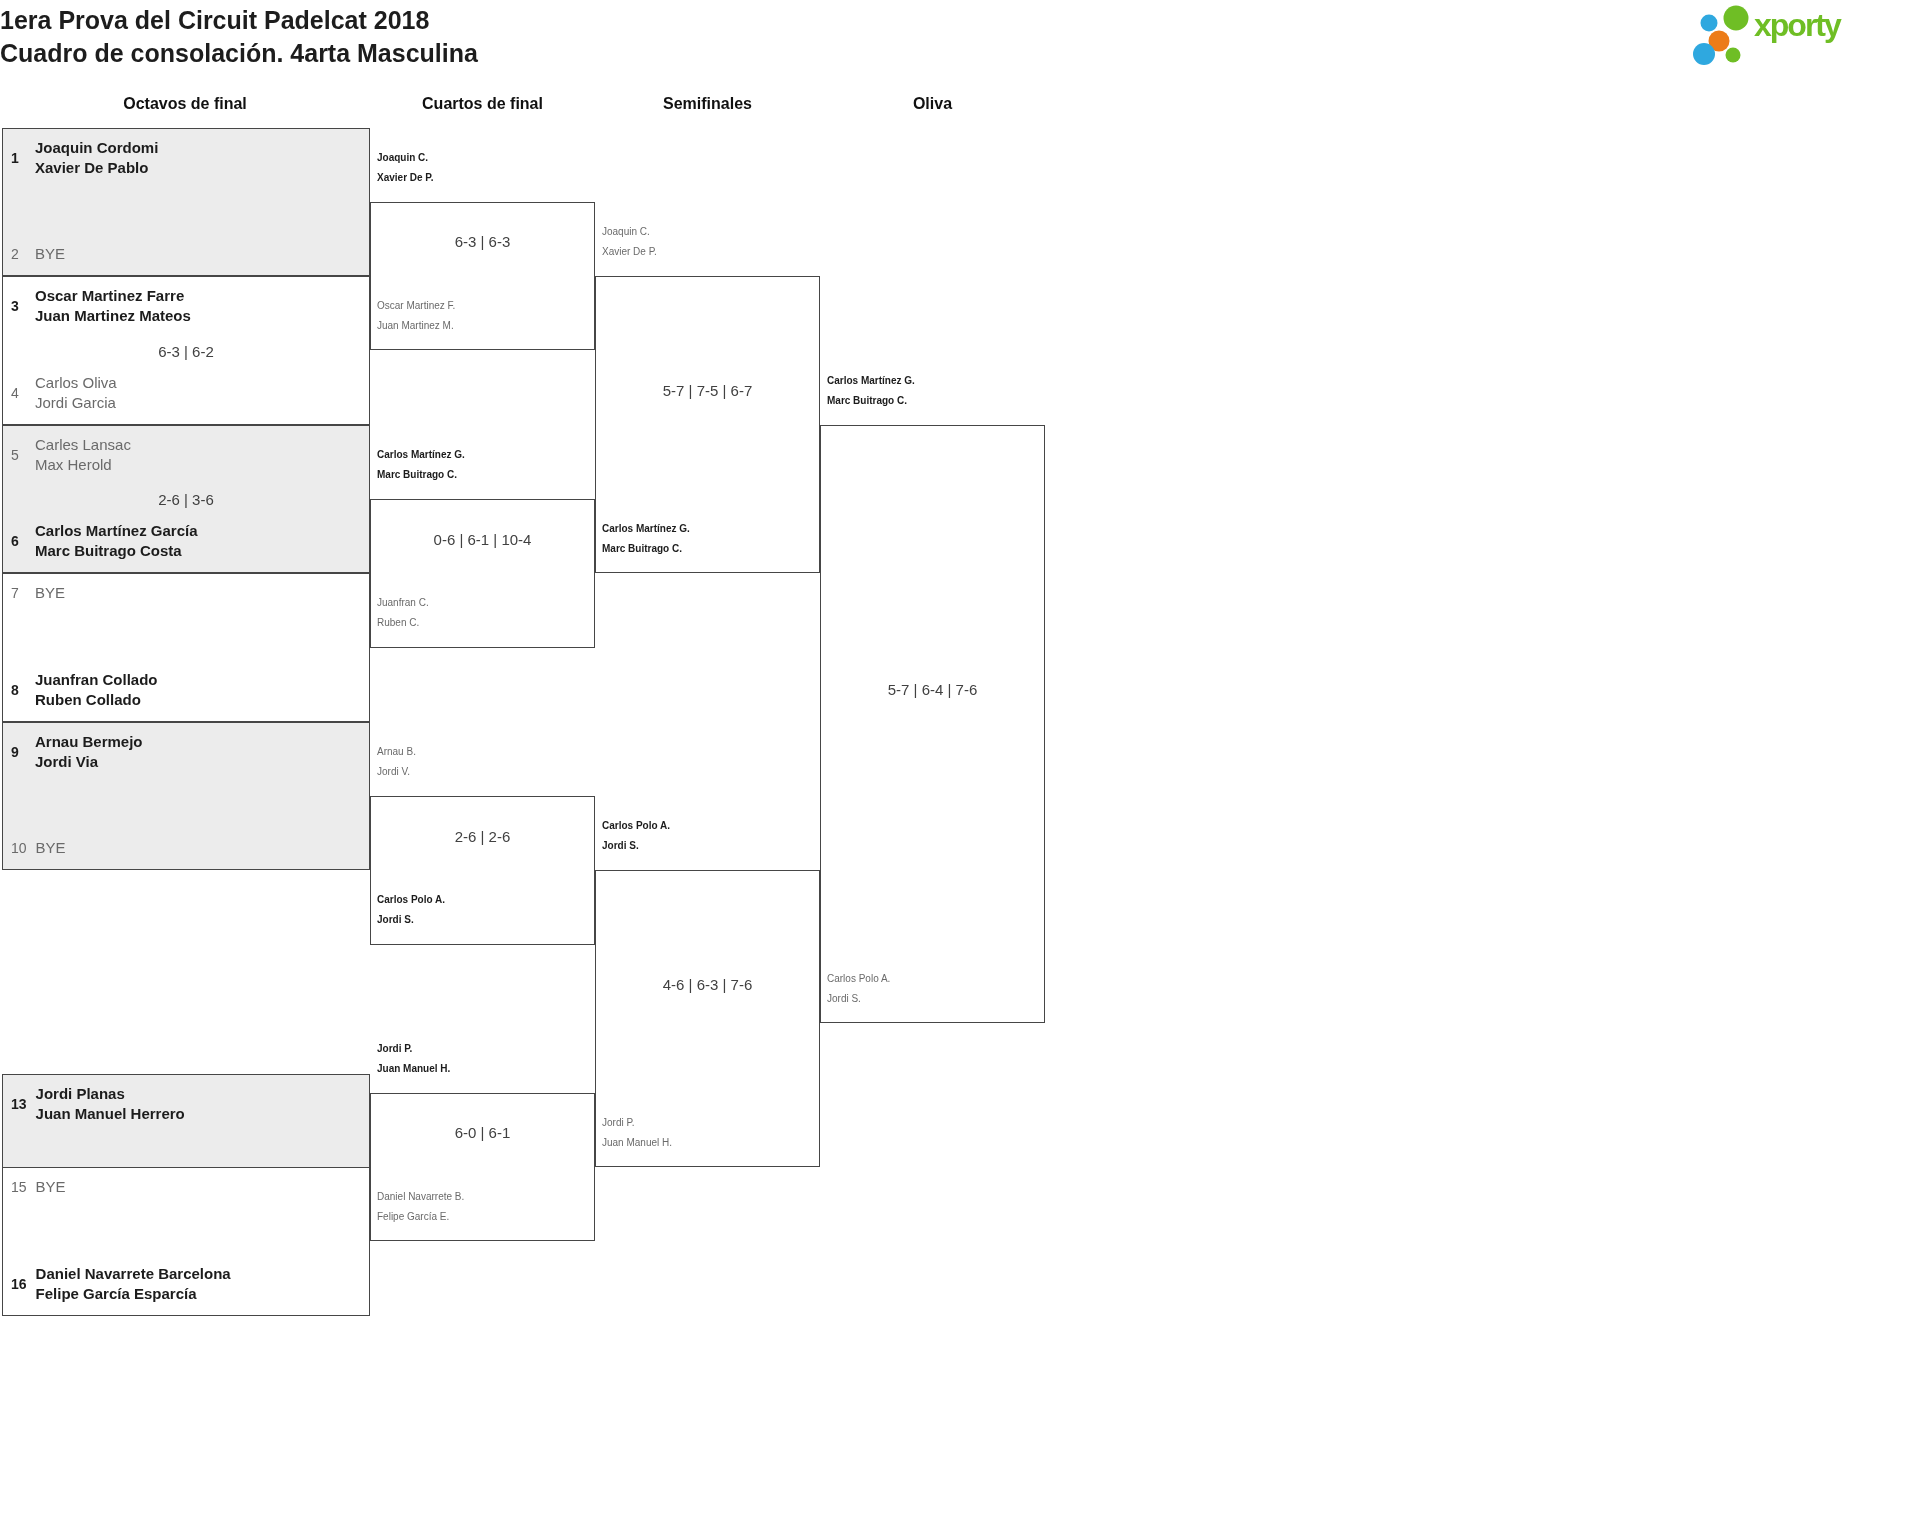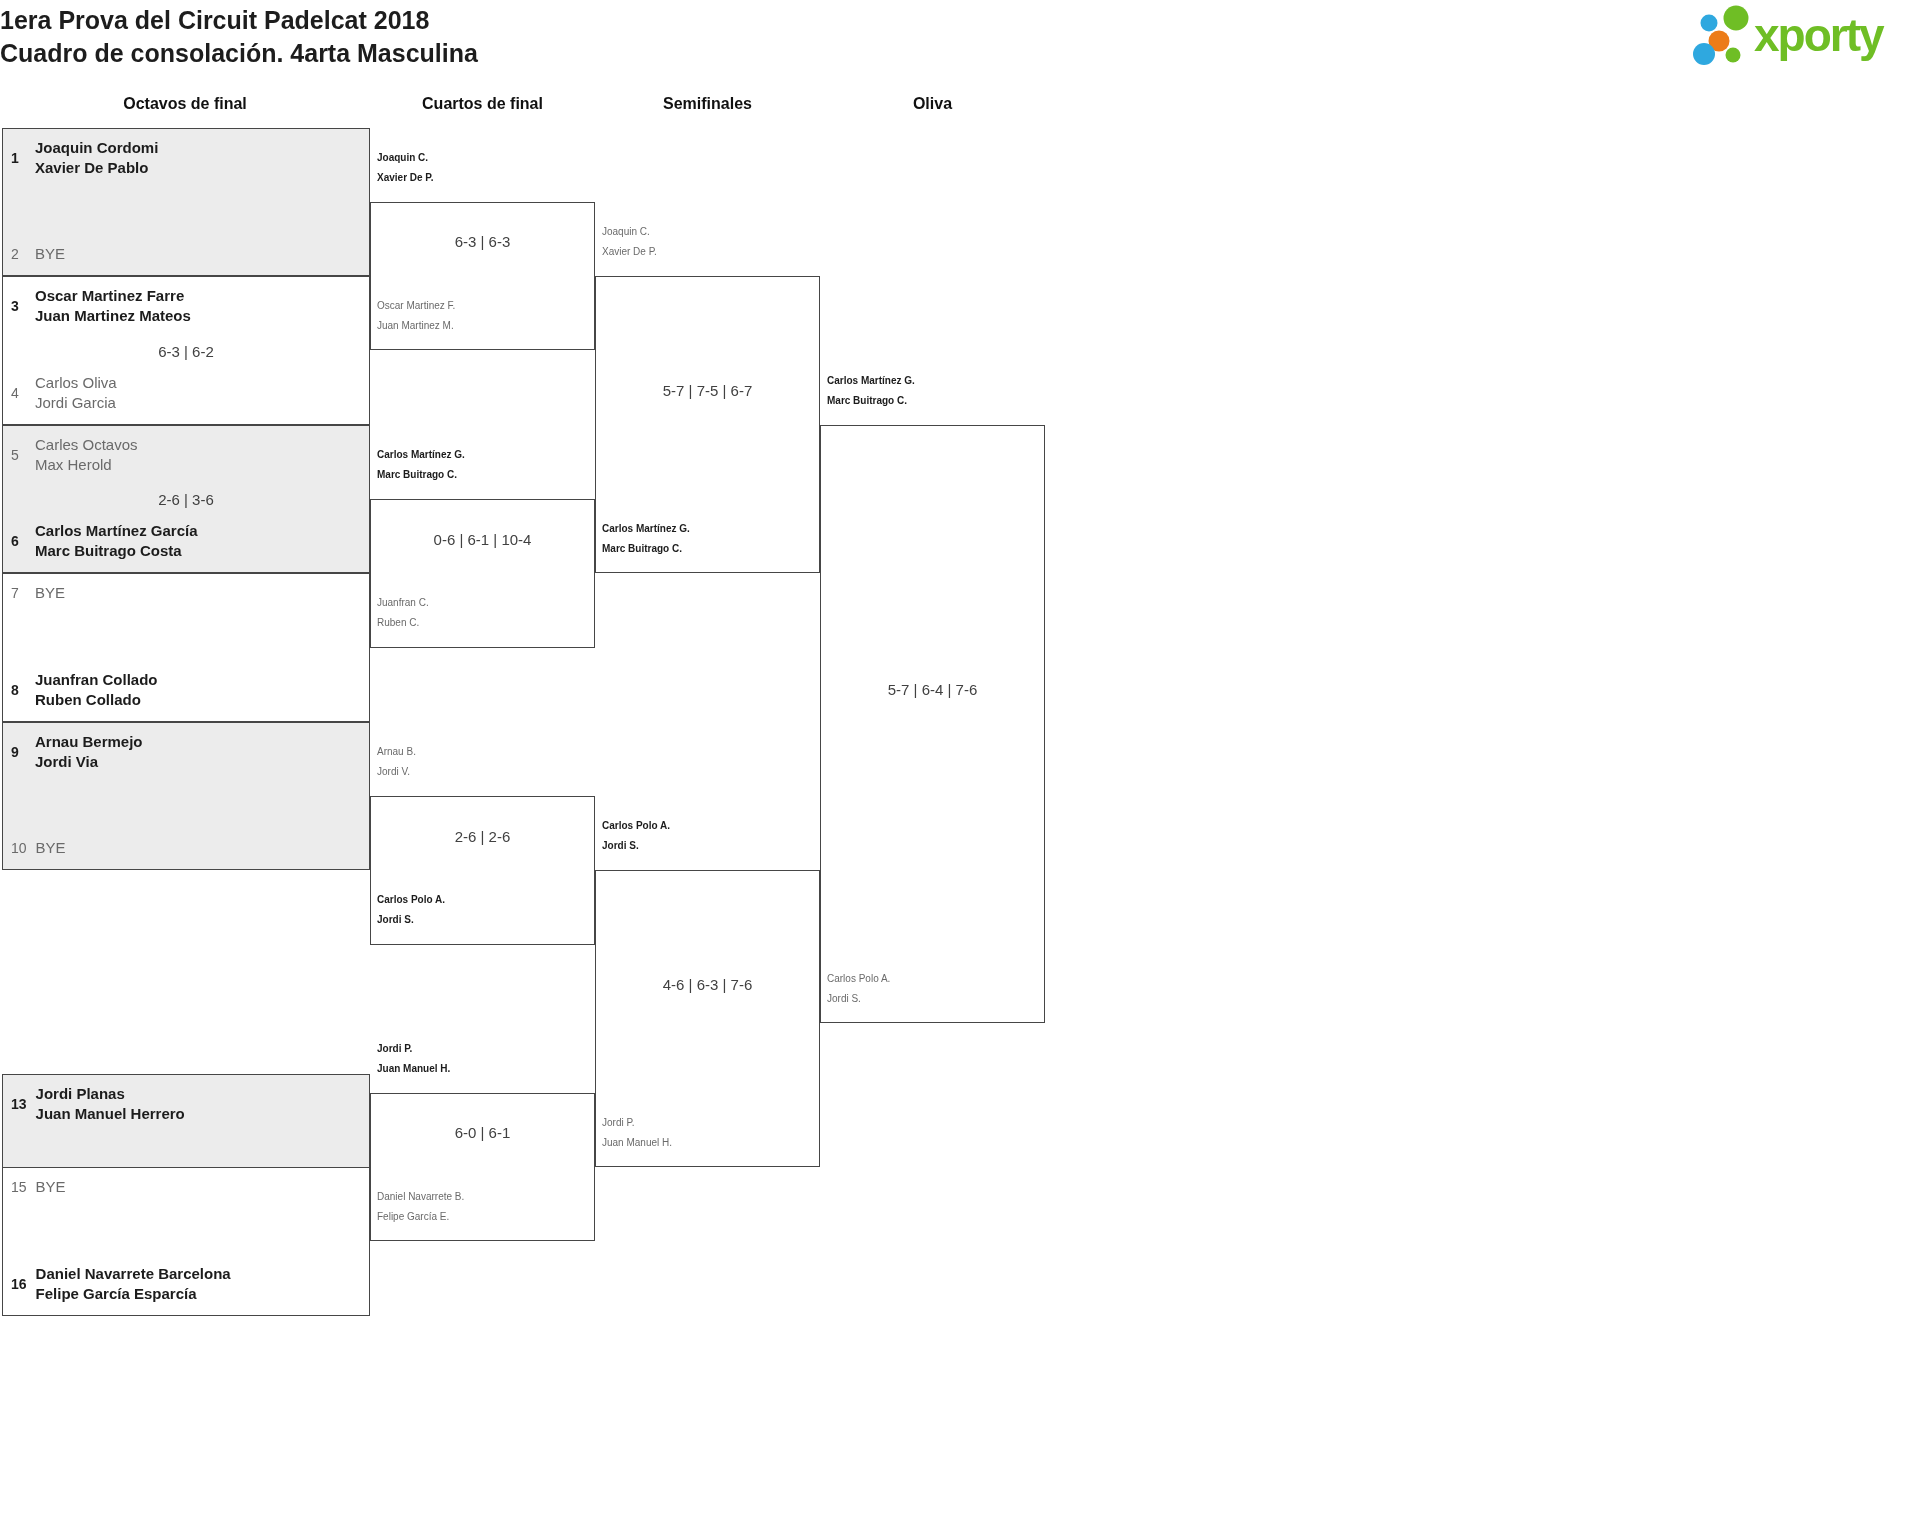--- a/index.html
+++ b/index.html
@@ -52,21 +52,21 @@
   #qf2t{left:377px;top:445px} #qf2b{left:377px;top:593px}
   #qf3t{left:377px;top:742px} #qf3b{left:377px;top:890px}
   #qf4t{left:377px;top:1039px} #qf4b{left:377px;top:1187px}
   #sf1t{left:602px;top:222px} #sf1b{left:602px;top:519px}
   #sf2t{left:602px;top:816px} #sf2b{left:602px;top:1113px}
   #fint{left:827px;top:371px} #finb{left:827px;top:969px}
 
   
   #logo{position:absolute;left:1690px;top:0;width:230px;height:72px;}
   #logo svg{position:absolute;left:0;top:0;}
-  #logo .logo-text{position:absolute;left:64px;top:12px;font-size:46px;line-height:46px;
+  #logo .logo-text{position:absolute;left:64px;top:2px;font-size:32px;line-height:46px;
                    font-weight:700;letter-spacing:-2px;color:#6fbe25;}
 </style>
 </head>
 <body>
 
 <div id="page">
 
   <div class="title">
     <div>1era Prova del Circuit Padelcat 2018</div>
     <div>Cuadro de consolación. 4arta Masculina</div>
@@ -121,21 +121,21 @@
           <span>Carlos Oliva</span>
           <span>Jordi Garcia</span>
         </span>
     </div>
   </div>
 
   <div class="box gray" id="m3">
     <div class="team t1 loser">
       <span class="seed">5</span>
       <span class="names">
-          <span>Carles Octavos</span>
+          <span>Carles Lansac</span>
           <span>Max Herold</span>
         </span>
     </div>
     <div class="score">2-6 | 3-6</div>
     <div class="team t2 winner">
       <span class="seed">6</span>
       <span class="names">
           <span>Carlos Martínez García</span>
           <span>Marc Buitrago Costa</span>
         </span>

